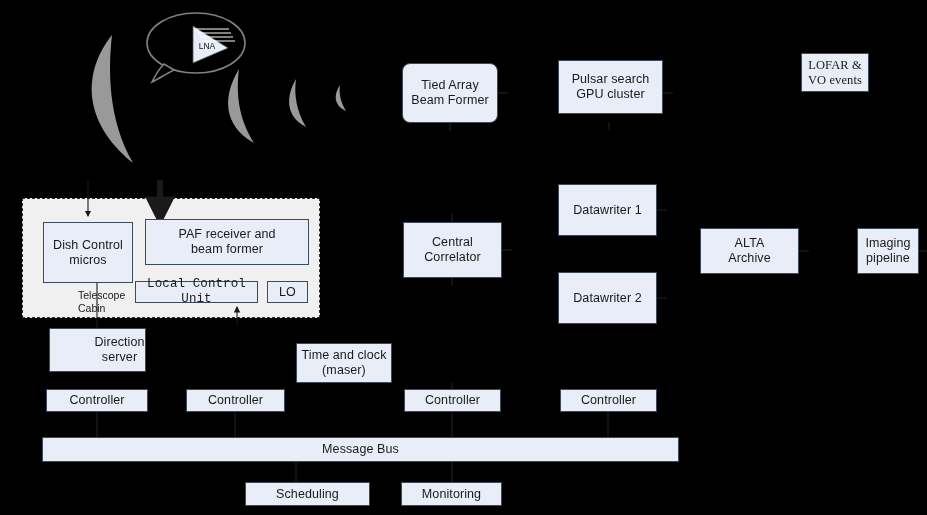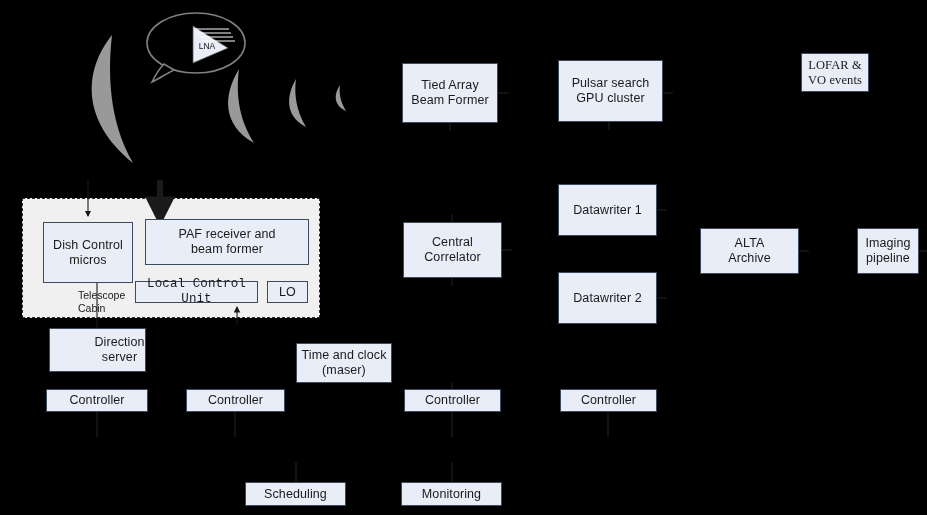--- a/index.html
+++ b/index.html
@@ -130,23 +130,23 @@
     </g>
   </svg>
 
   <div class="box" style="left:43px; top:222px; width:90px; height:61px;">Dish Control
 micros</div>
   <div class="box" style="left:145px; top:219px; width:164px; height:46px;">PAF receiver and
 beam former</div>
   <div class="box" style="left:135px; top:281px; width:123px; height:22px;font-family:Liberation Mono, monospace;">Local Control Unit</div>
   <div class="box" style="left:267px; top:281px; width:41px; height:22px;">LO</div>
 
-  <div class="box" style="left:402px; top:63px; width:96px; height:60px;">Tied Array
+  <div class="box" style="left:402px; top:63px; width:96px; height:60px;border-radius:8px;">Tied Array
 Beam Former</div>
-  <div class="box" style="left:558px; top:60px; width:105px; height:62px;">Pulsar search
+  <div class="box" style="left:558px; top:60px; width:105px; height:54px;">Pulsar search
 GPU cluster</div>
   <div class="box" style="left:801px; top:53px; width:68px; height:39px;font-family:Liberation Serif, serif;">LOFAR &amp;
 VO events</div>
 
   <div class="box" style="left:403px; top:222px; width:99px; height:56px;">Central
 Correlator</div>
   <div class="box" style="left:558px; top:184px; width:99px; height:52px;">Datawriter 1</div>
   <div class="box" style="left:558px; top:272px; width:99px; height:52px;">Datawriter 2</div>
   <div class="box" style="left:700px; top:228px; width:99px; height:46px;">ALTA
 Archive</div>
@@ -156,17 +156,18 @@
   <div class="box" style="left:49px; top:328px; width:97px; height:44px;padding-left:44px;">Direction
 server</div>
   <div class="box" style="left:296px; top:343px; width:96px; height:40px;">Time and clock
 (maser)</div>
 
   <div class="box" style="left:46px; top:389px; width:102px; height:23px;">Controller</div>
   <div class="box" style="left:186px; top:389px; width:99px; height:23px;">Controller</div>
   <div class="box" style="left:404px; top:389px; width:97px; height:23px;">Controller</div>
   <div class="box" style="left:560px; top:389px; width:97px; height:23px;">Controller</div>
 
+  <div class="box" style="left:42px; top:437px; width:637px; height:25px;">Message Bus</div>
 
-  <div class="box" style="left:245px; top:482px; width:101px; height:24px;">Scheduling</div>
+  <div class="box" style="left:245px; top:482px; width:125px; height:24px;">Scheduling</div>
   <div class="box" style="left:401px; top:482px; width:101px; height:24px;">Monitoring</div>
 
 </div>
 
 </body></html>

